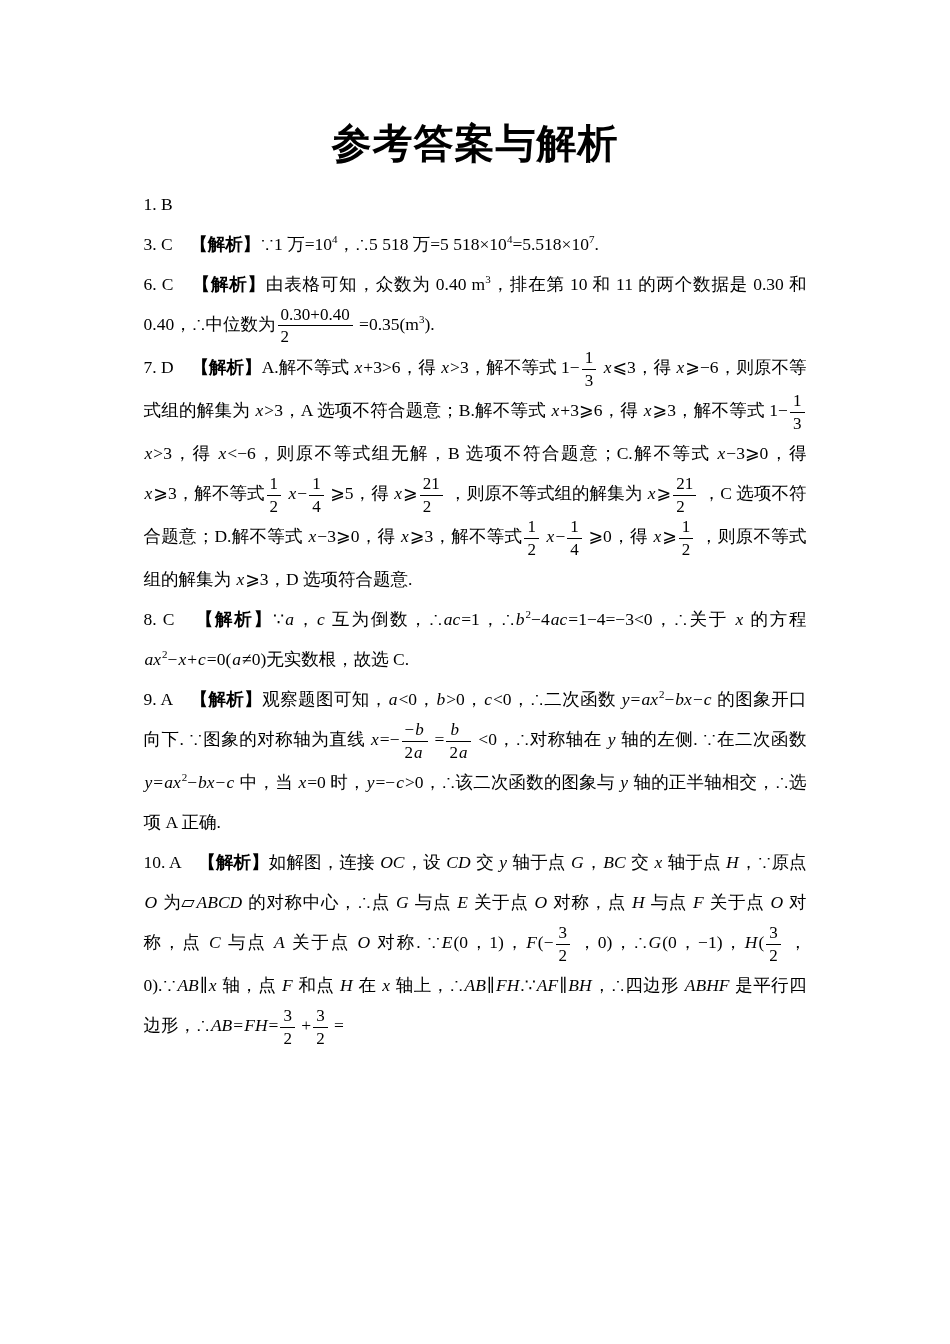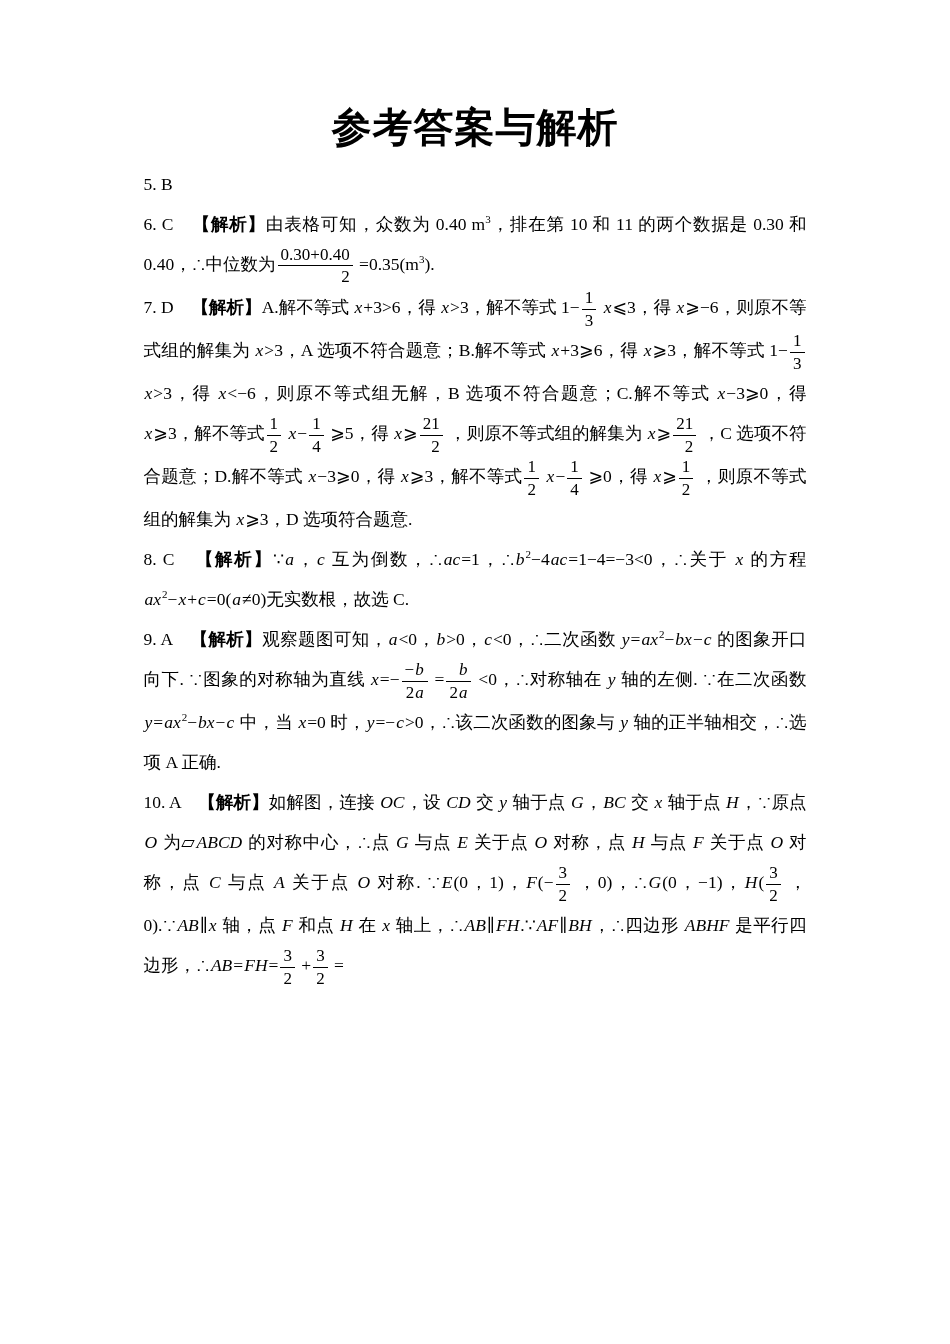--- a/index.html
+++ b/index.html
@@ -10,21 +10,21 @@
   .page {
     position: relative;
     width: 950px;
     height: 1344px;
     background: #ffffff;
     color: #000000;
     font-family: "Liberation Serif", "DejaVu Serif", serif;
     overflow: hidden;
   }
   .title {
-    margin: 0;
+    margin: 16px;
     padding-top: 104px;
     font-size: 40px;
     line-height: 1.2;
     font-weight: 700;
     text-align: center;
     letter-spacing: 1px;
   }
   .answers {
     width: 663px;
     margin: 12px auto 0 auto;
@@ -42,41 +42,42 @@
     font-weight: 700;
     font-family: "Liberation Sans", "DejaVu Sans", sans-serif;
   }
   sup {
     font-size: 11px;
     line-height: 0;
   }
   .frac {
     display: inline-block;
     vertical-align: middle;
-    text-align: right;
+    text-align: left;
     line-height: 1.15;
     margin: 0 2px;
     font-size: 17px;
   }
   .fnum {
     display: block;
     border-bottom: 1.3px solid #000;
     padding: 0 3px 1px 3px;
   }
   .fden {
     display: block;
     padding: 1px 3px 0 3px;
   }
 </style>
 </head>
 <body>
 
 <div class="page">
   <h1 class="title">参考答案与解析</h1>
   <div id="answers" class="answers">
-      <div class="answer">5. B</div>
+      <div class="answer">1. B</div>
+      <div class="answer">3. C　<span class="tag">【解析】</span>∵1 万=10<sup>4</sup>，∴5 518 万=5 518×10<sup>4</sup>=5.518×10<sup>7</sup>.</div>
       <div class="answer">6. C　<span class="tag">【解析】</span>由表格可知，众数为 0.40 m<sup>3</sup>，排在第 10 和 11 的两个数据是 0.30 和 0.40，∴中位数为<span class="frac"><span class="fnum">0.30+0.40</span><span class="fden">2</span></span> =0.35(m<sup>3</sup>).</div>
       <div class="answer">7. D　<span class="tag">【解析】</span>A.解不等式 <span class="var">x</span>+3&gt;6，得 <span class="var">x</span>&gt;3，解不等式 1−<span class="frac"><span class="fnum">1</span><span class="fden">3</span></span> <span class="var">x</span>⩽3，得 <span class="var">x</span>⩾−6，则原不等式组的解集为 <span class="var">x</span>&gt;3，A 选项不符合题意；B.解不等式 <span class="var">x</span>+3⩾6，得 <span class="var">x</span>⩾3，解不等式 1−<span class="frac"><span class="fnum">1</span><span class="fden">3</span></span> <span class="var">x</span>&gt;3，得 <span class="var">x</span>&lt;−6，则原不等式组无解，B 选项不符合题意；C.解不等式 <span class="var">x</span>−3⩾0，得 <span class="var">x</span>⩾3，解不等式<span class="frac"><span class="fnum">1</span><span class="fden">2</span></span> <span class="var">x</span>−<span class="frac"><span class="fnum">1</span><span class="fden">4</span></span> ⩾5，得 <span class="var">x</span>⩾<span class="frac"><span class="fnum">21</span><span class="fden">2</span></span> ，则原不等式组的解集为 <span class="var">x</span>⩾<span class="frac"><span class="fnum">21</span><span class="fden">2</span></span> ，C 选项不符合题意；D.解不等式 <span class="var">x</span>−3⩾0，得 <span class="var">x</span>⩾3，解不等式<span class="frac"><span class="fnum">1</span><span class="fden">2</span></span> <span class="var">x</span>−<span class="frac"><span class="fnum">1</span><span class="fden">4</span></span> ⩾0，得 <span class="var">x</span>⩾<span class="frac"><span class="fnum">1</span><span class="fden">2</span></span> ，则原不等式组的解集为 <span class="var">x</span>⩾3，D 选项符合题意.</div>
       <div class="answer">8. C　<span class="tag">【解析】</span>∵<span class="var">a</span>，<span class="var">c</span> 互为倒数，∴<span class="var">ac</span>=1，∴<span class="var">b</span><sup>2</sup>−4<span class="var">ac</span>=1−4=−3&lt;0，∴关于 <span class="var">x</span> 的方程 <span class="var">ax</span><sup>2</sup>−<span class="var">x</span>+<span class="var">c</span>=0(<span class="var">a</span>≠0)无实数根，故选 C.</div>
       <div class="answer">9. A　<span class="tag">【解析】</span>观察题图可知，<span class="var">a</span>&lt;0，<span class="var">b</span>&gt;0，<span class="var">c</span>&lt;0，∴二次函数 <span class="var">y</span>=<span class="var">ax</span><sup>2</sup>−<span class="var">bx</span>−<span class="var">c</span> 的图象开口向下. ∵图象的对称轴为直线 <span class="var">x</span>=−<span class="frac"><span class="fnum">−<span class="var">b</span></span><span class="fden">2<span class="var">a</span></span></span> =<span class="frac"><span class="fnum"><span class="var">b</span></span><span class="fden">2<span class="var">a</span></span></span> &lt;0，∴对称轴在 <span class="var">y</span> 轴的左侧. ∵在二次函数 <span class="var">y</span>=<span class="var">ax</span><sup>2</sup>−<span class="var">bx</span>−<span class="var">c</span> 中，当 <span class="var">x</span>=0 时，<span class="var">y</span>=−<span class="var">c</span>&gt;0，∴该二次函数的图象与 <span class="var">y</span> 轴的正半轴相交，∴选项 A 正确.</div>
       <div class="answer">10. A　<span class="tag">【解析】</span>如解图，连接 <span class="var">OC</span>，设 <span class="var">CD</span> 交 <span class="var">y</span> 轴于点 <span class="var">G</span>，<span class="var">BC</span> 交 <span class="var">x</span> 轴于点 <span class="var">H</span>，∵原点 <span class="var">O</span> 为▱<span class="var">ABCD</span> 的对称中心，∴点 <span class="var">G</span> 与点 <span class="var">E</span> 关于点 <span class="var">O</span> 对称，点 <span class="var">H</span> 与点 <span class="var">F</span> 关于点 <span class="var">O</span> 对称，点 <span class="var">C</span> 与点 <span class="var">A</span> 关于点 <span class="var">O</span> 对称. ∵<span class="var">E</span>(0，1)，<span class="var">F</span>(−<span class="frac"><span class="fnum">3</span><span class="fden">2</span></span> ，0)，∴<span class="var">G</span>(0，−1)，<span class="var">H</span>(<span class="frac"><span class="fnum">3</span><span class="fden">2</span></span> ，0).∵<span class="var">AB</span>∥<span class="var">x</span> 轴，点 <span class="var">F</span> 和点 <span class="var">H</span> 在 <span class="var">x</span> 轴上，∴<span class="var">AB</span>∥<span class="var">FH</span>.∵<span class="var">AF</span>∥<span class="var">BH</span>，∴四边形 <span class="var">ABHF</span> 是平行四边形，∴<span class="var">AB</span>=<span class="var">FH</span>=<span class="frac"><span class="fnum">3</span><span class="fden">2</span></span> +<span class="frac"><span class="fnum">3</span><span class="fden">2</span></span> =</div>
     </div>
 </div>
 
 </body></html>

